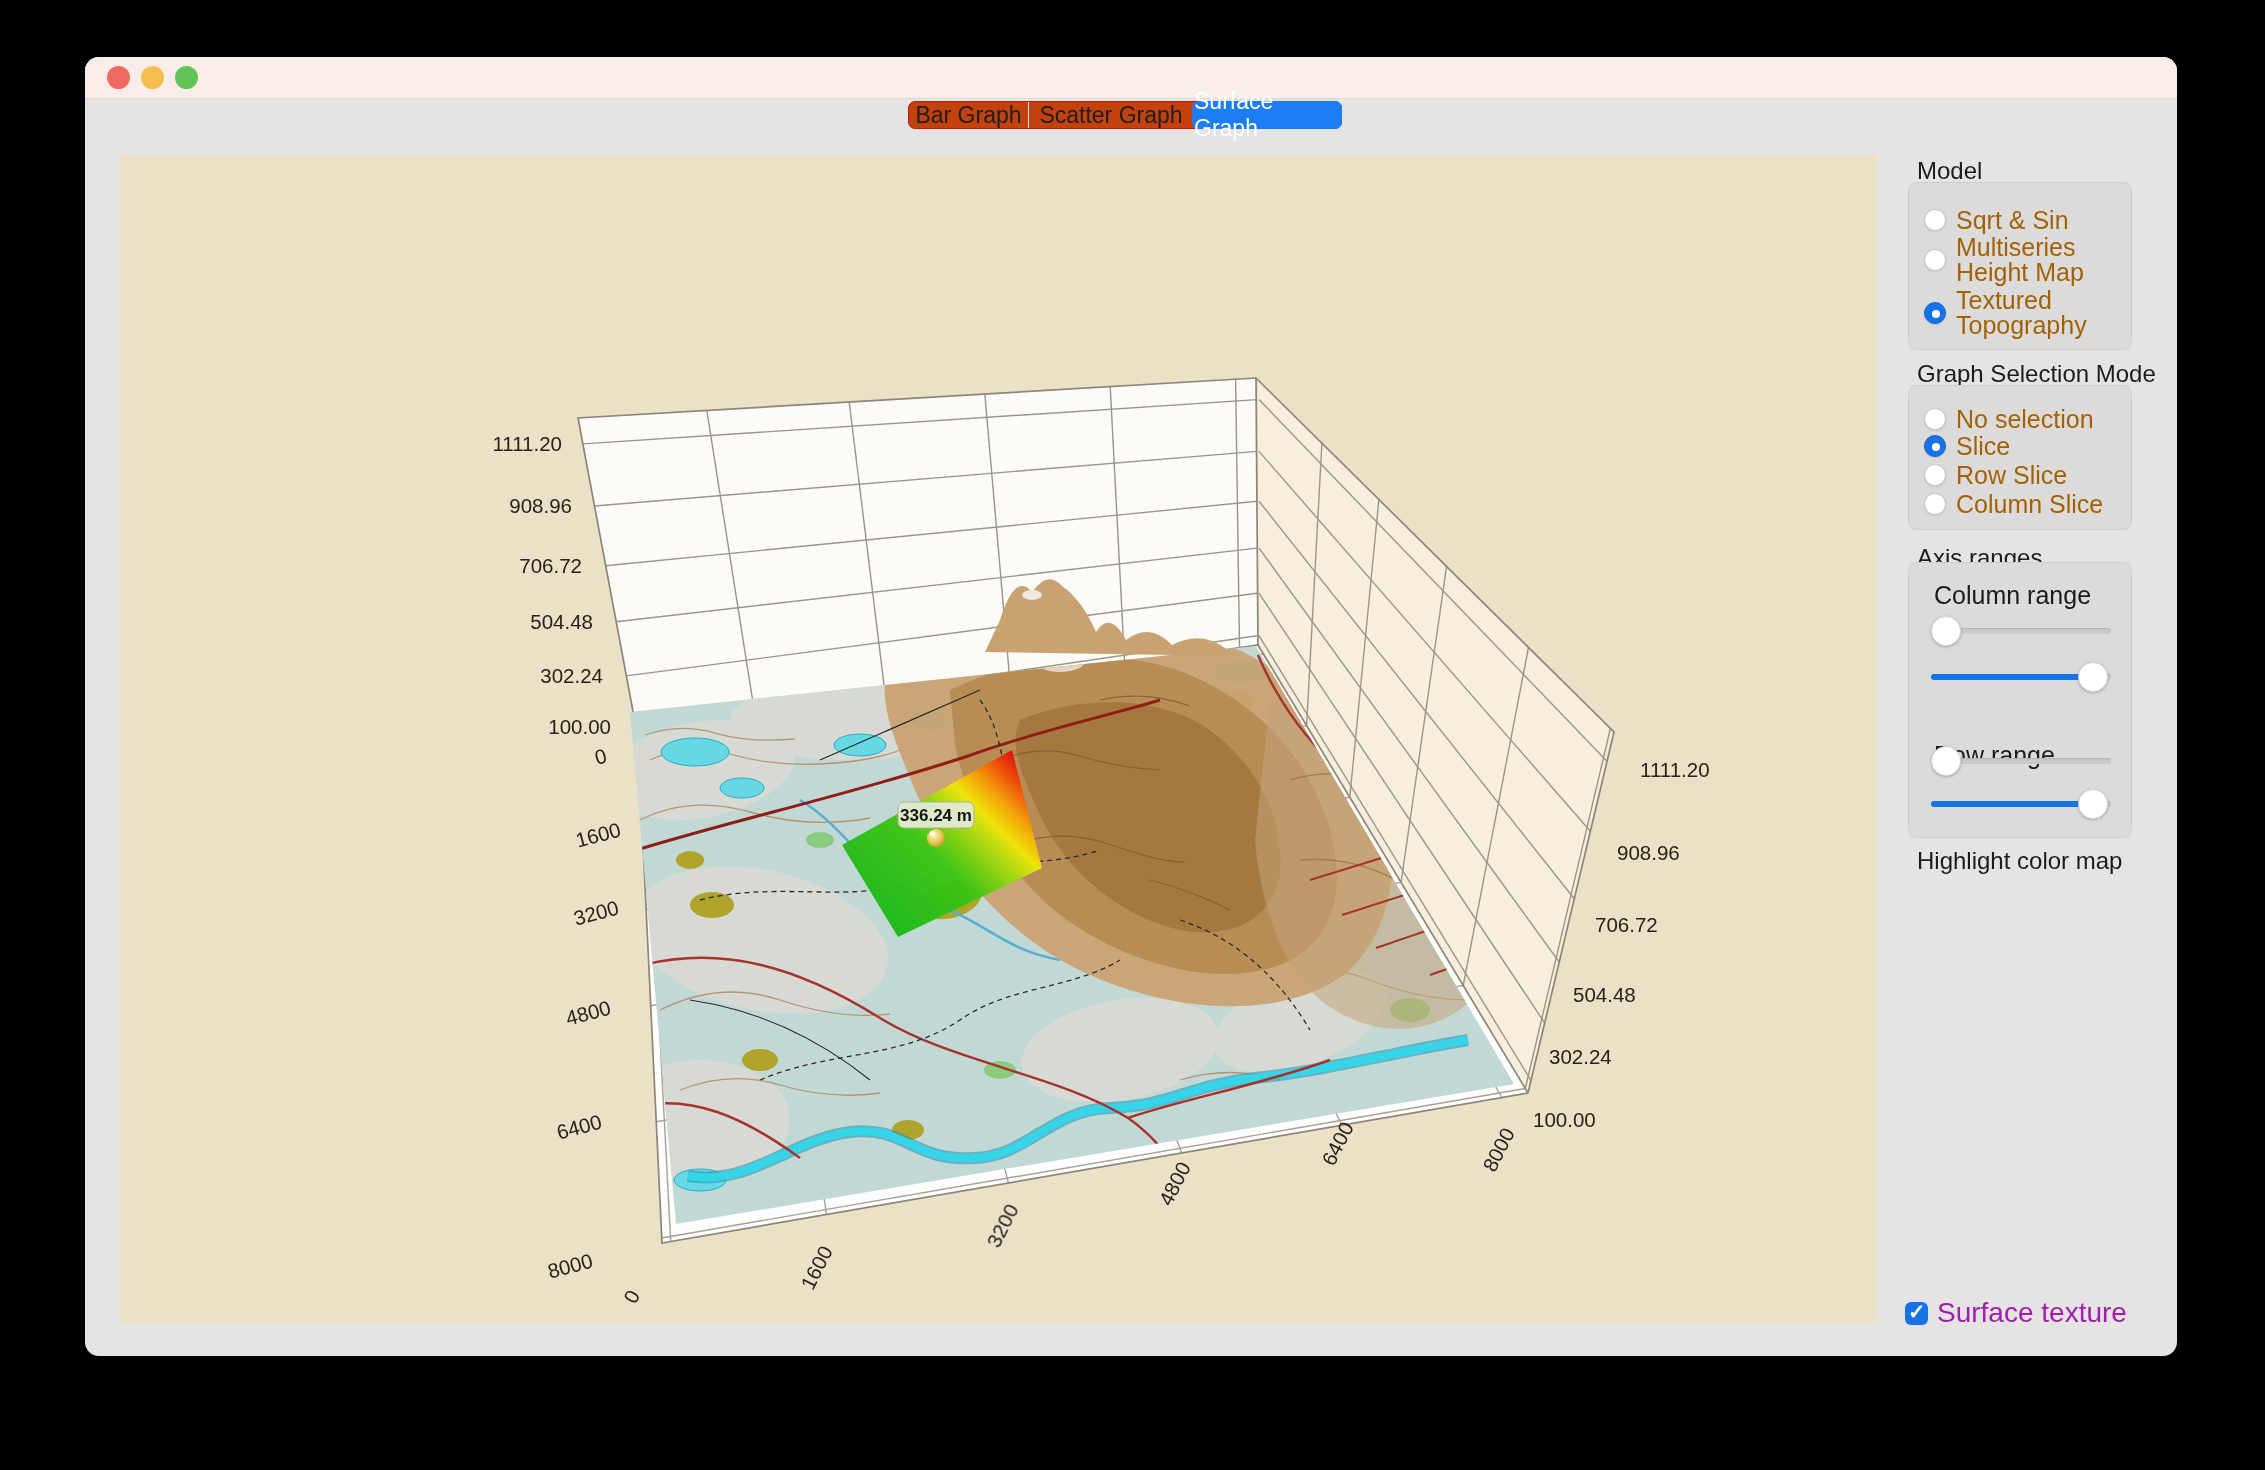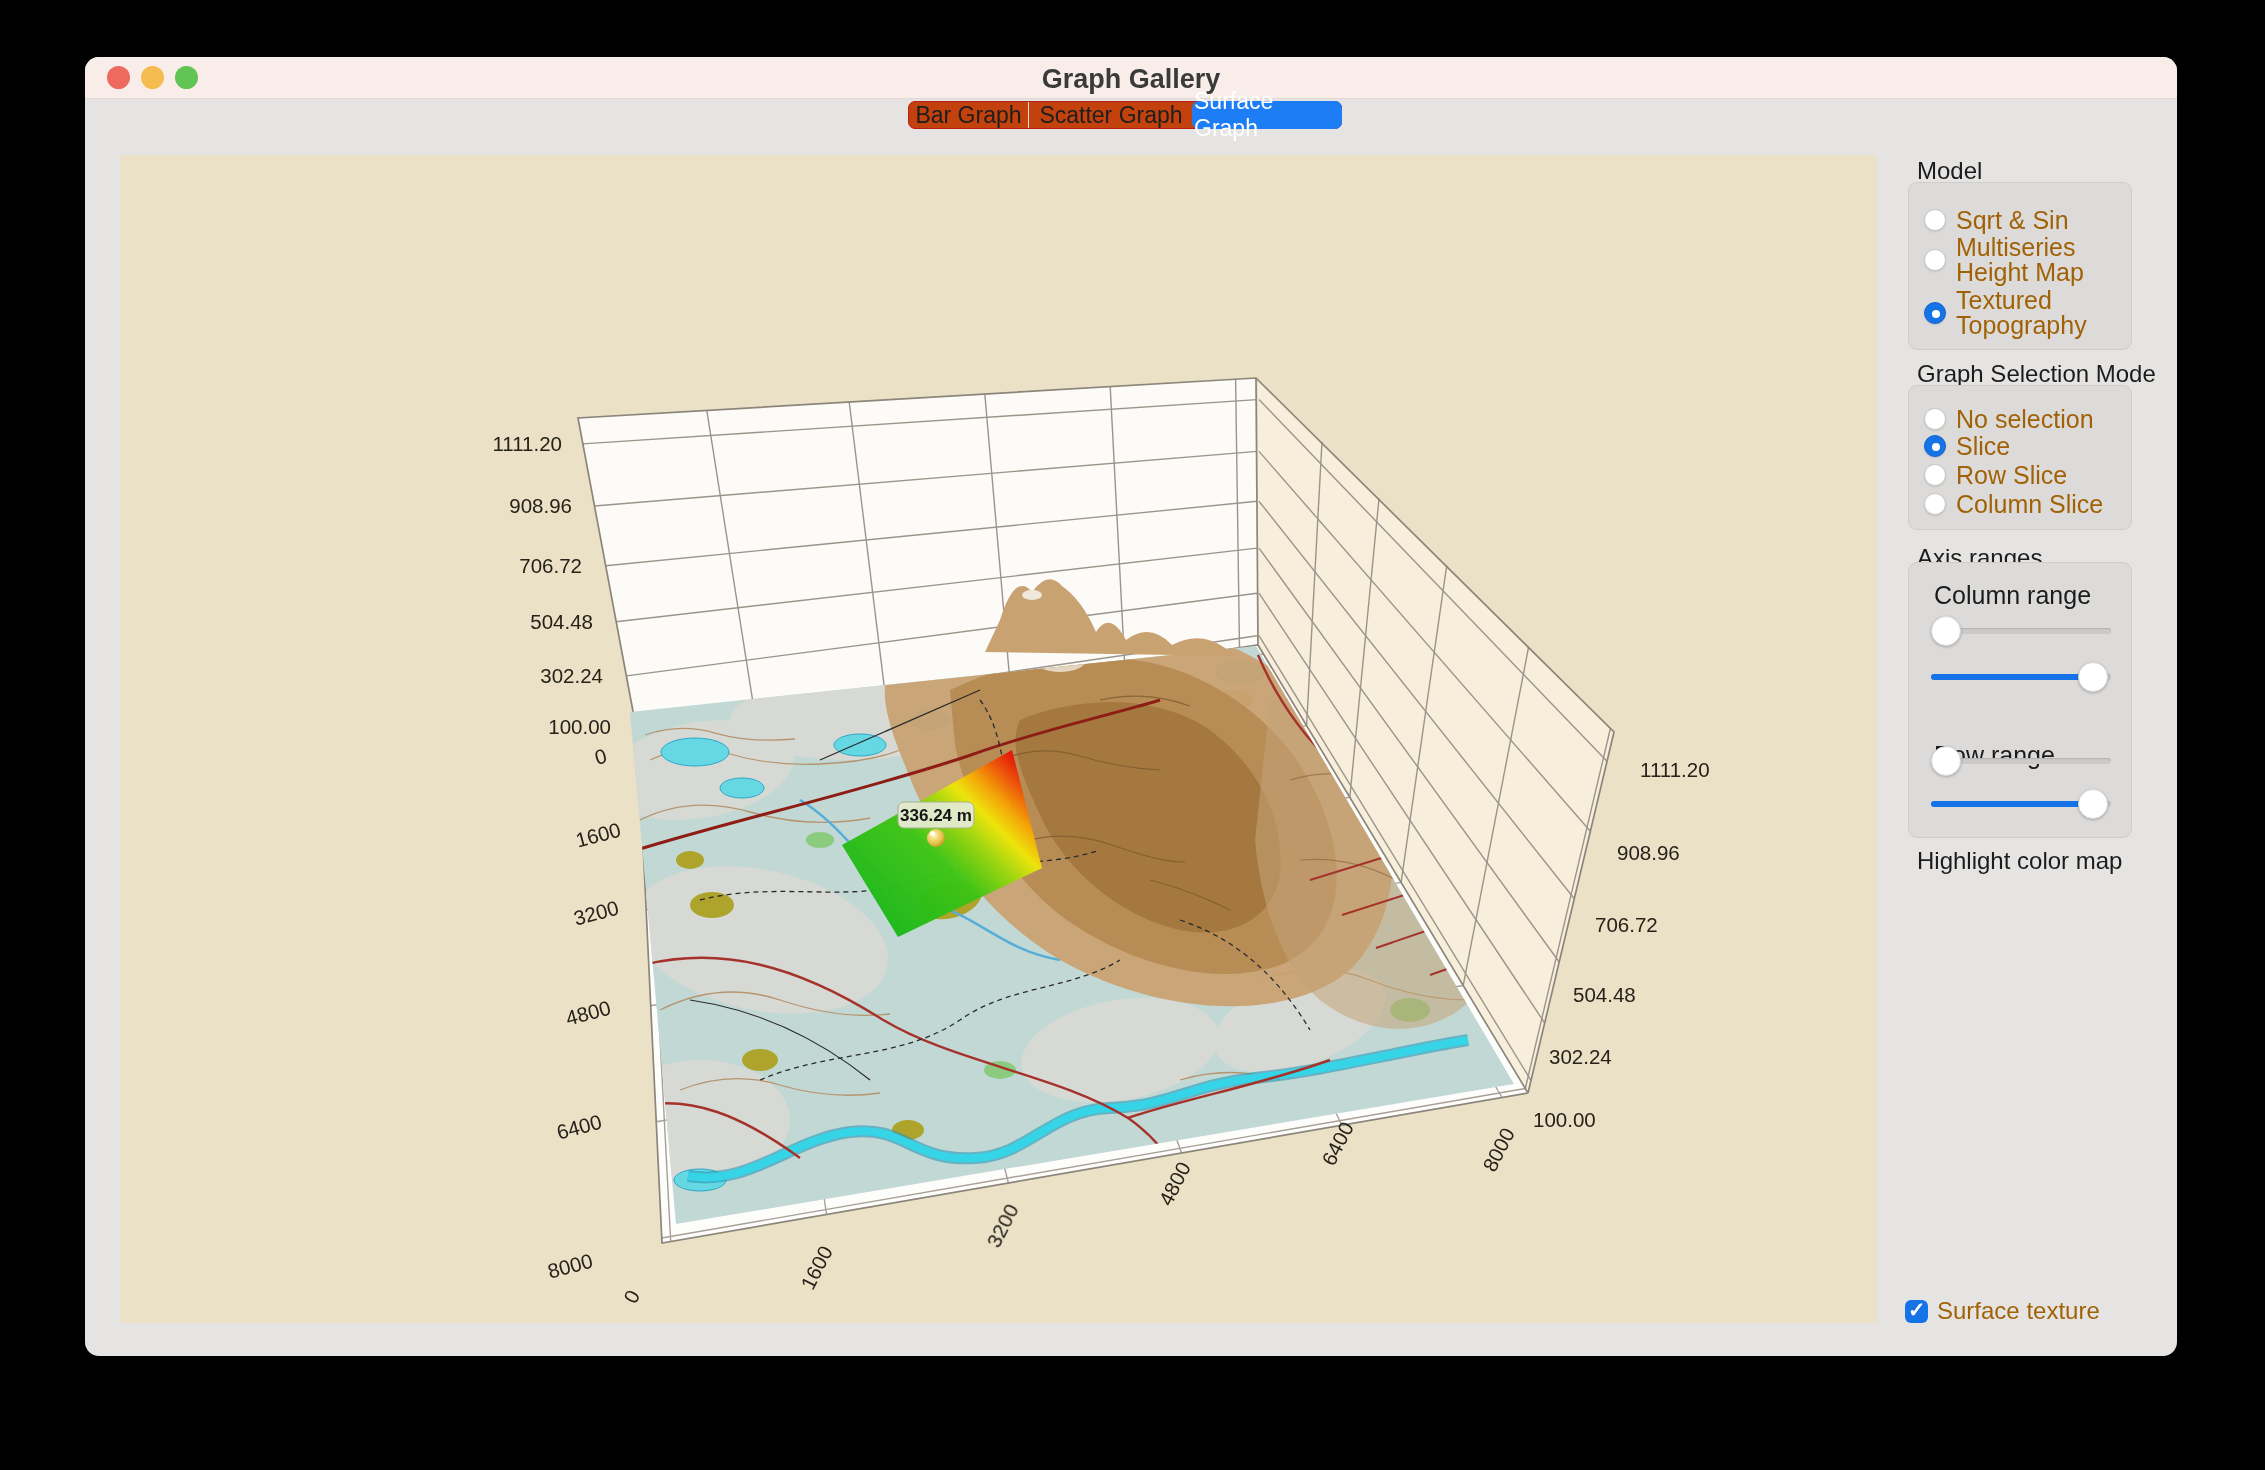--- a/index.html
+++ b/index.html
@@ -47,37 +47,36 @@
       repeating-linear-gradient(to bottom, rgba(255,255,255,.07) 0 2px, rgba(0,0,0,0) 2px 12px),
       linear-gradient(to bottom,#BE0000 0%,#E80000 8%,#FF1500 16%,#FF4A00 24%,#FF7E00 31%,
         #FFAC00 37%,#FFD400 42%,#FFF200 47%,#F4F400 50%,#C8EC00 55%,#8CDE00 61%,#50D400 67%,
         #1ECC00 73%,#00C800 80%,#00BE00 87%,#00AC00 93%,#009C00 100%);}
   .ctick{position:absolute;left:28px;width:74px;height:2px;background:#111;}
   .cticklabel{position:absolute;left:108px;font-size:25px;color:#1B1B1B;}
   
   .checkrow{position:absolute;left:1820px;top:1240px;display:flex;align-items:center;gap:9px;}
   .checkbox{width:23px;height:23px;border-radius:6px;background:#1673E6;position:relative;flex:0 0 auto;}
   .checkbox::after{content:"✓";position:absolute;left:3px;top:-2px;color:#fff;font-size:21px;font-weight:700;}
-  .clabel{font-size:24px;color:#a16207;}
+  .clabel{font-size:28px;color:#a21caf;}
   
   .plot{position:absolute;left:35px;top:98px;}
   .axlbl{font:20.5px "Liberation Sans",sans-serif;fill:#262219;}
   .tooltip-text{font:700 17px "Liberation Sans",sans-serif;fill:#141414;}
 </style>
 </head>
 <body>
 
 <div class="stage">
 <div class="window">
 
   <div class="titlebar">
     <span class="tl red"></span>
     <span class="tl yellow"></span>
     <span class="tl green"></span>
-    <div class="title">Graph Gallery</div>
   </div>
 
   <div class="tabbar">
     <div class="seg w1">Bar Graph</div>
     <div class="seg w2">Scatter Graph</div>
     <div class="seg w3 active">Surface Graph</div>
   </div>
 
   <svg class="plot" width="1757" height="1168" viewBox="120 155 1757 1168">
     <defs>

